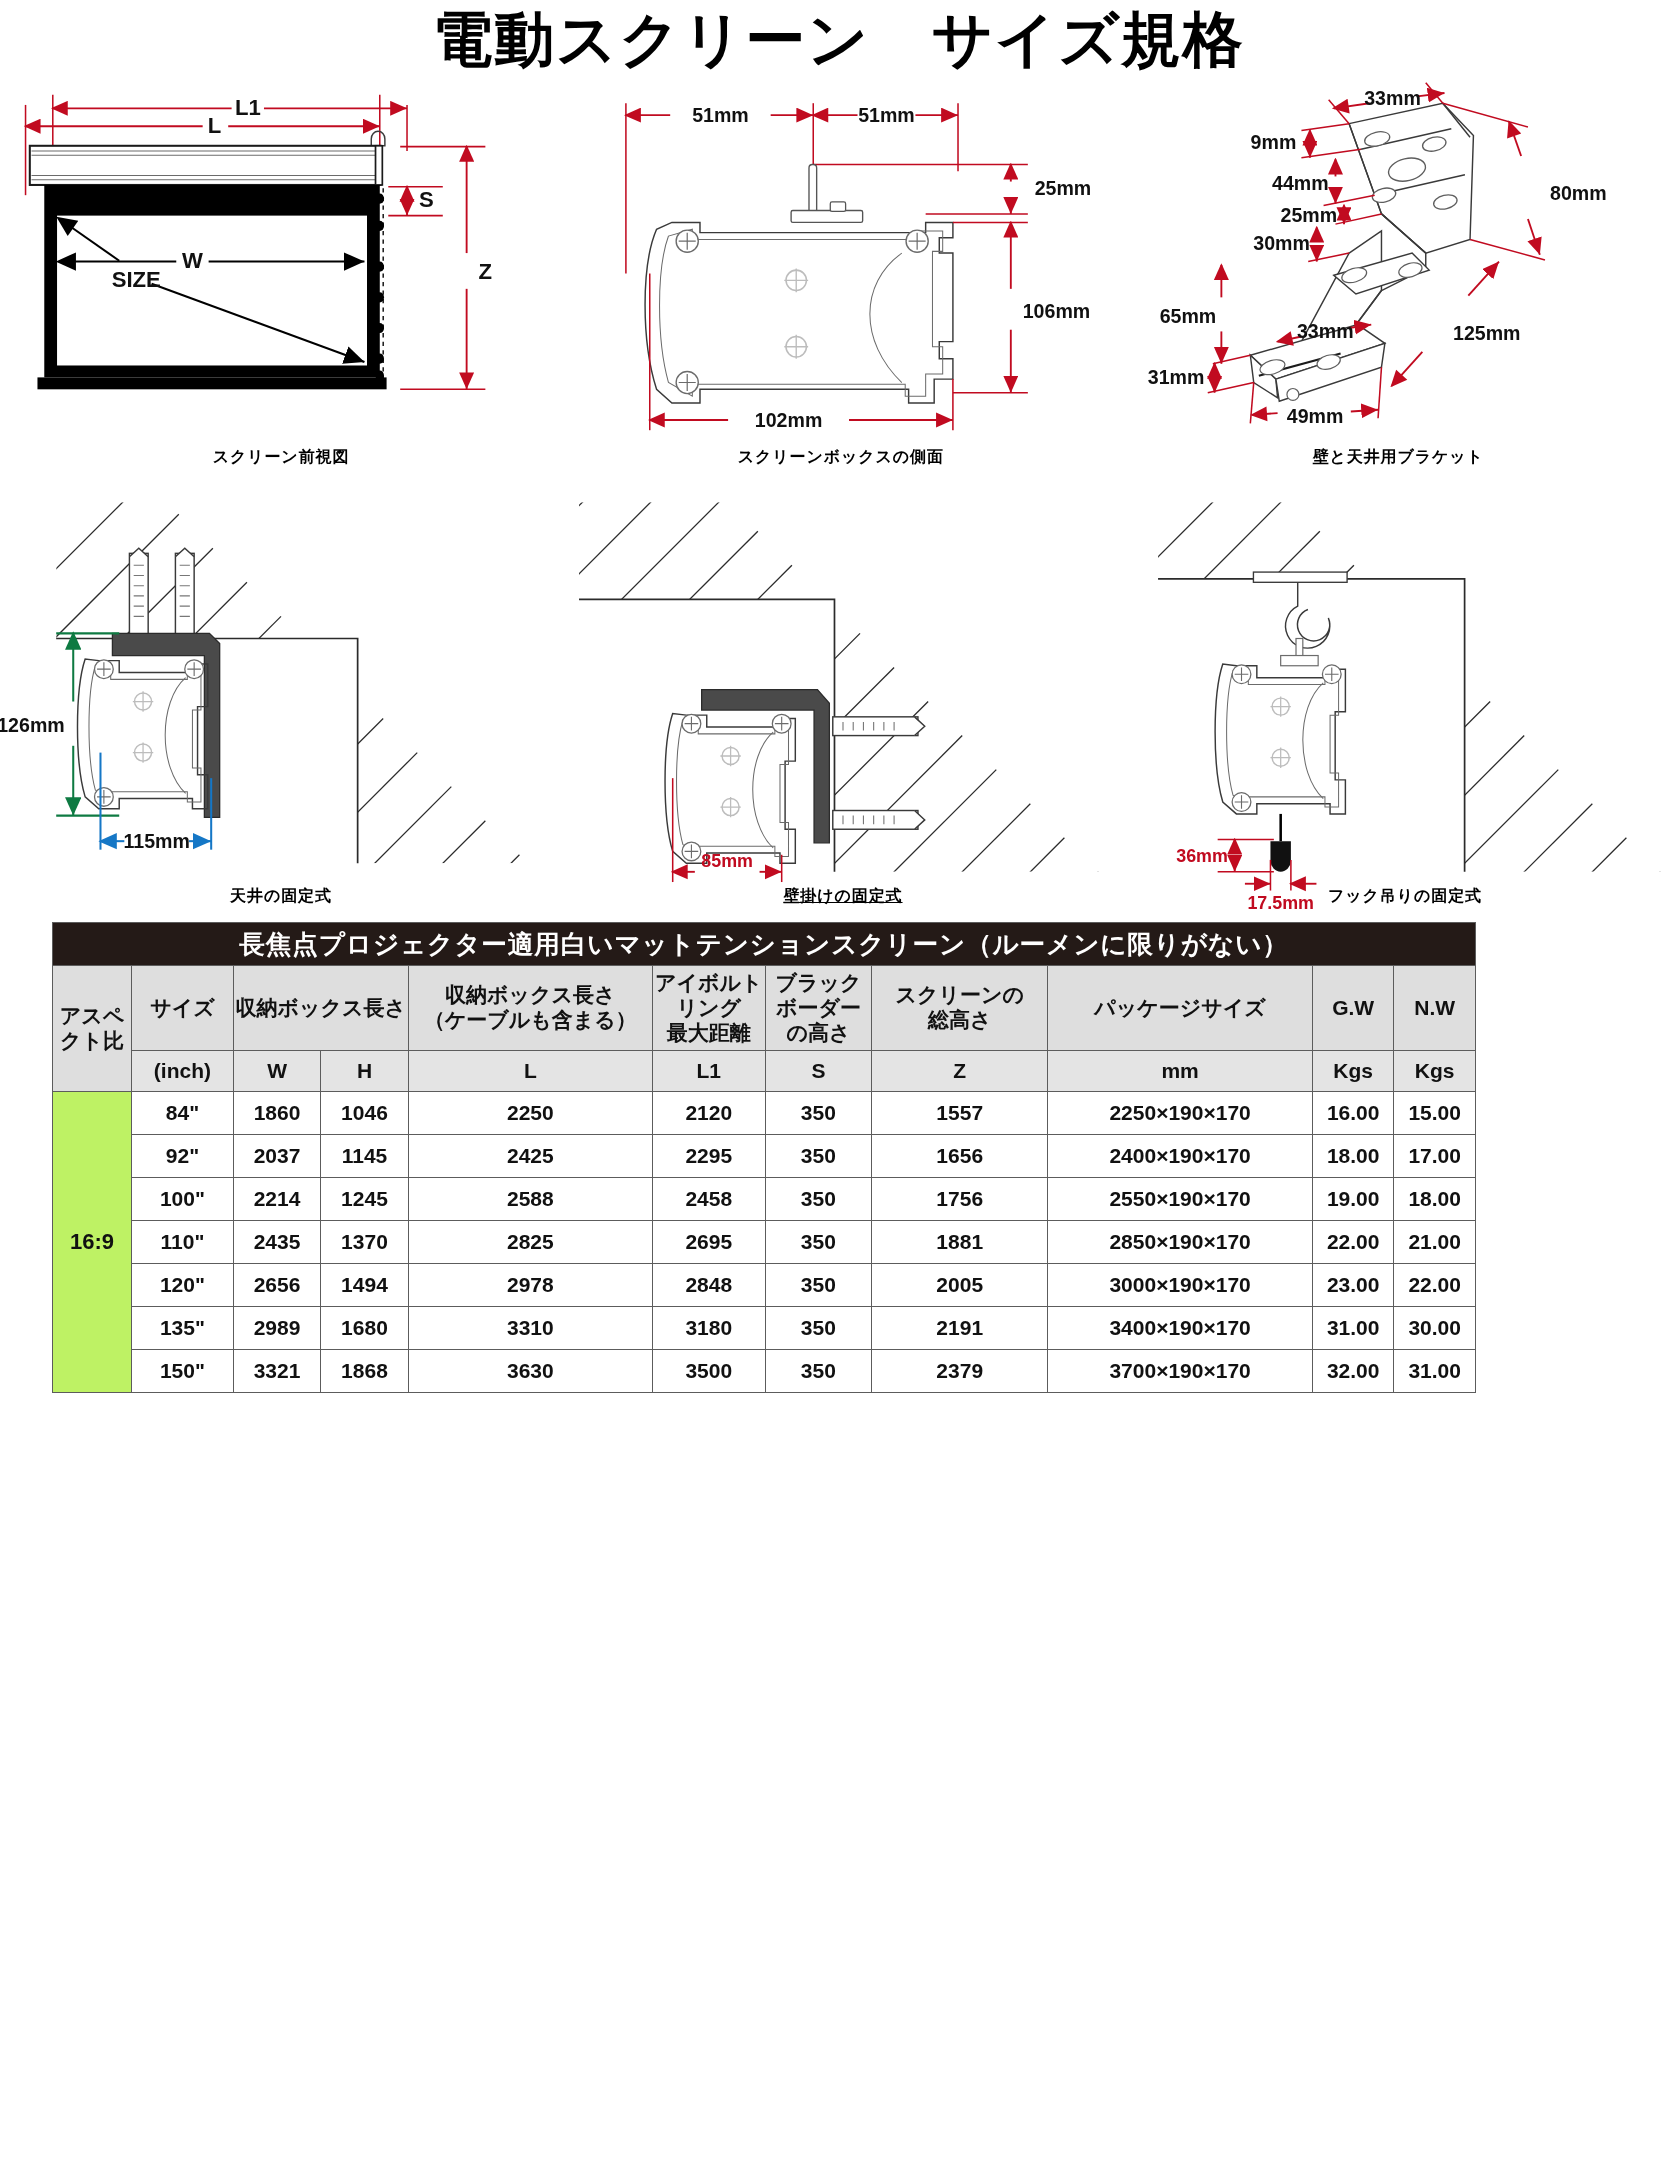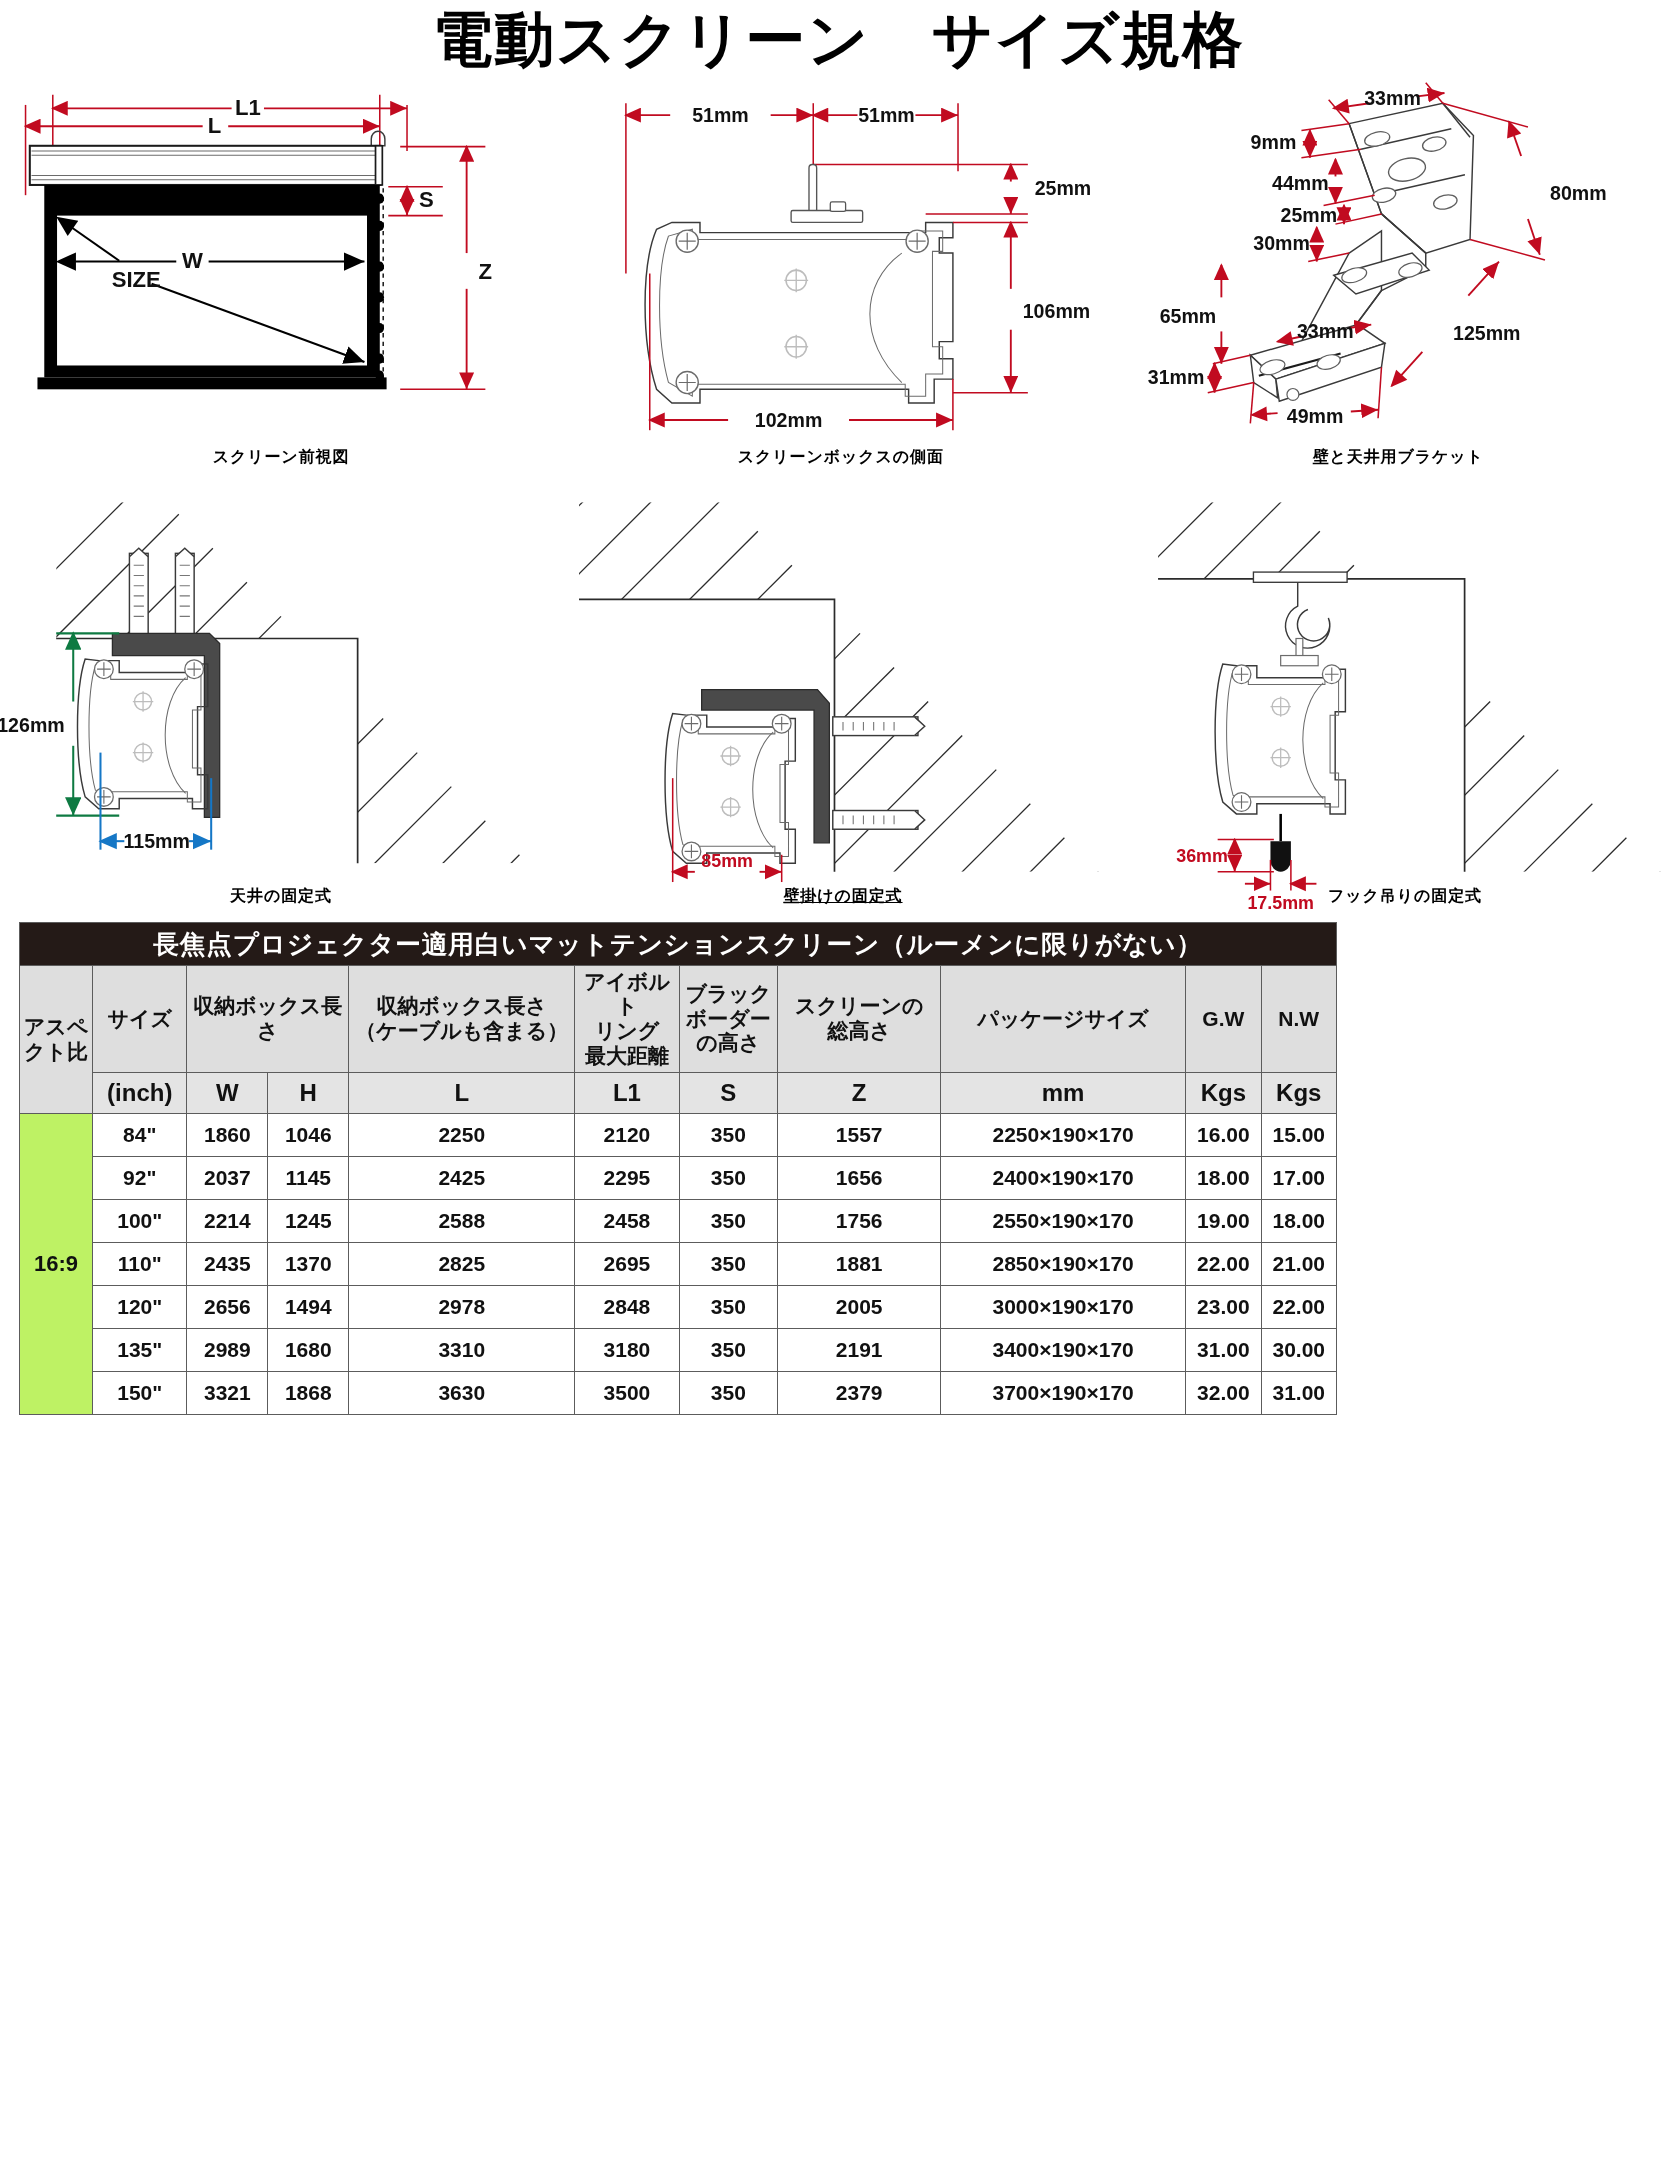--- a/index.html
+++ b/index.html
@@ -59,23 +59,24 @@
   .blk      { fill:#000; }
   .wht      { fill:#fff; }
   .arrowtxt { font-family:"Liberation Sans", sans-serif; font-size:23px; fill:#111; font-weight:700; }
   .arrowtxt-red { font-family:"Liberation Sans", sans-serif; font-size:21px; fill:#c10b20; font-weight:700; }
   .lbl      { font-family:"Liberation Sans", sans-serif; font-size:26px; fill:#111; font-weight:700; }
 
   
   .table-wrap { padding: 15.3px 19px 0 19px; }
   table.spec {
     border-collapse: collapse;
-    width: 1318px;
+    width: 1424px;
     table-layout: fixed;
     font-size: 21px;
+    margin-left: 33px;
   }
   table.spec th, table.spec td {
     border: 1.3px solid #5c5c5c;
     text-align: center;
     vertical-align: middle;
     padding: 3.4px 1.7px;
   }
   .tbl-title {
     background: #241a17;
     color: #ffffff;
@@ -88,21 +89,21 @@
   .hdr {
     background: #dedede;
     font-weight: 700;
     font-size: 21px;
     line-height: 1.18;
     height: 85px;
   }
   .hdr-unit {
     background: #e4e4e4;
     font-weight: 700;
-    font-size: 24px;
+    font-size: 21px;
     height: 41px;
   }
   td.body-cell { height: 43px; font-weight: 700; background:#fff; }
   td.aspect { font-weight: 700; font-size: 22px; background:#bef264; }
 </style>
 </head>
 <body>
 
 <div class="page-title">電動スクリーン　サイズ規格</div>
 

